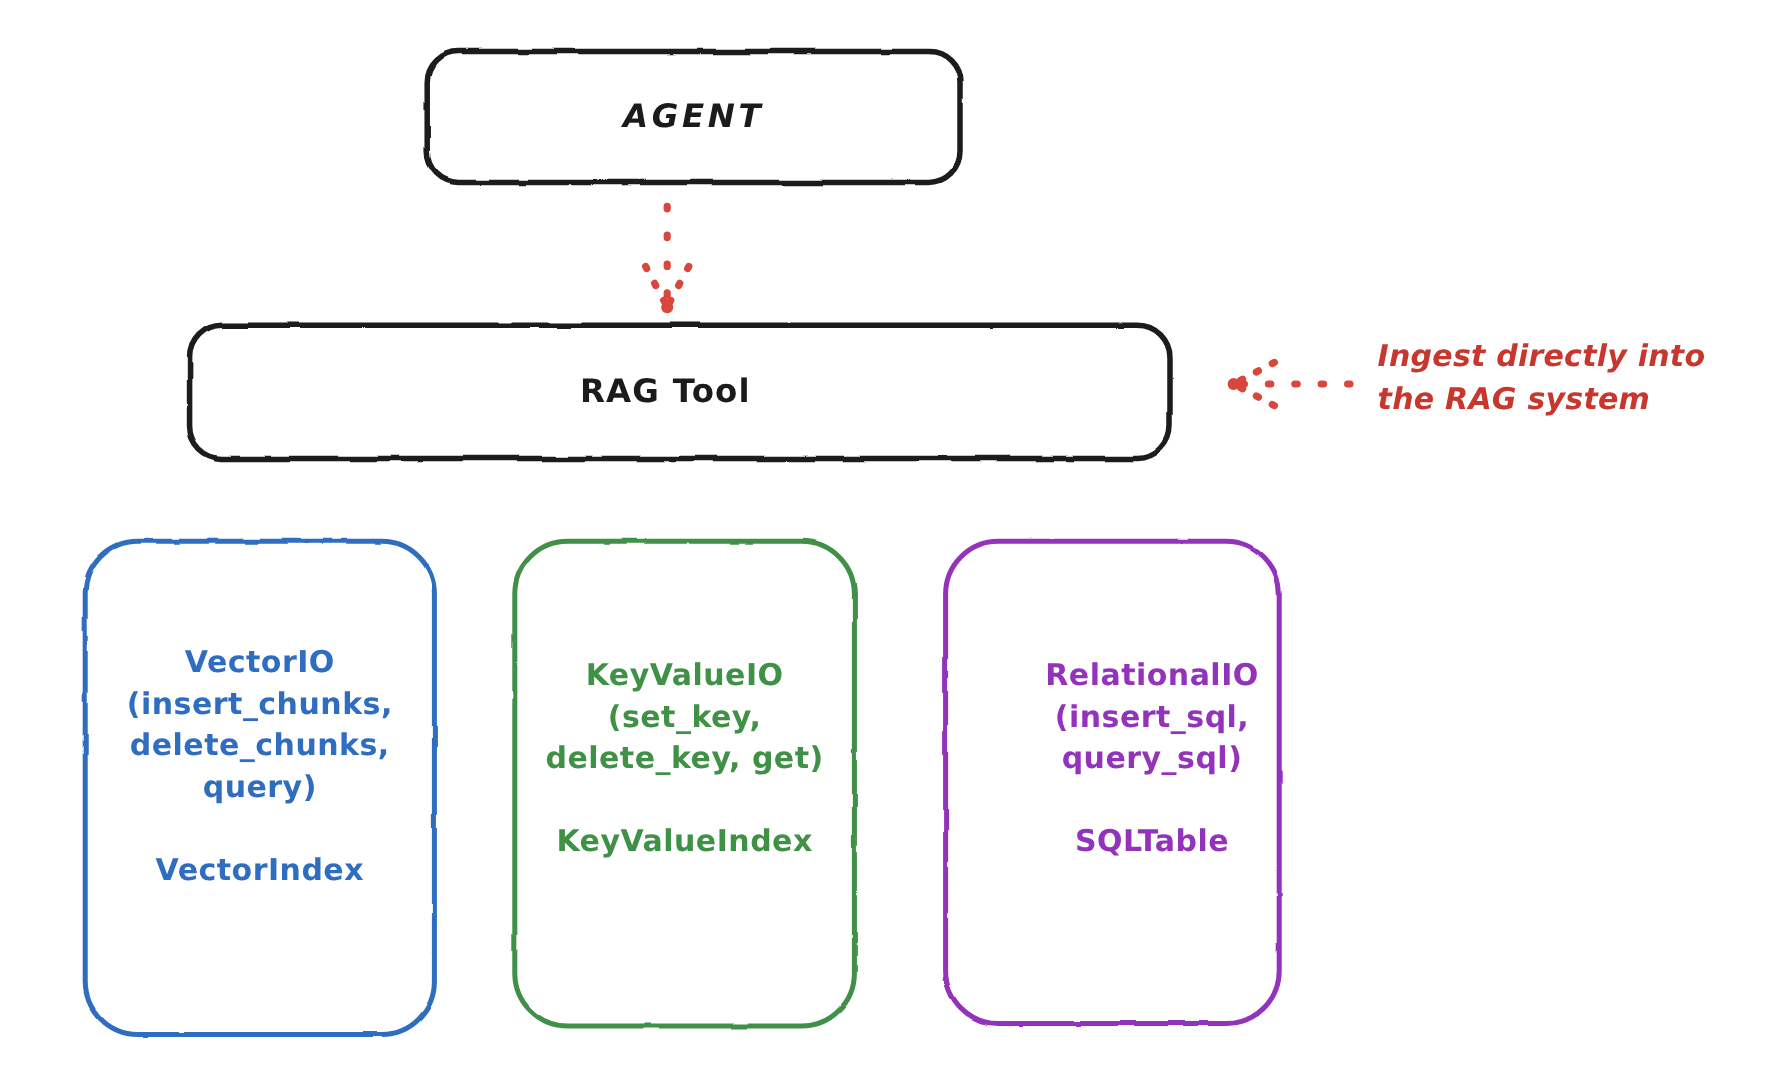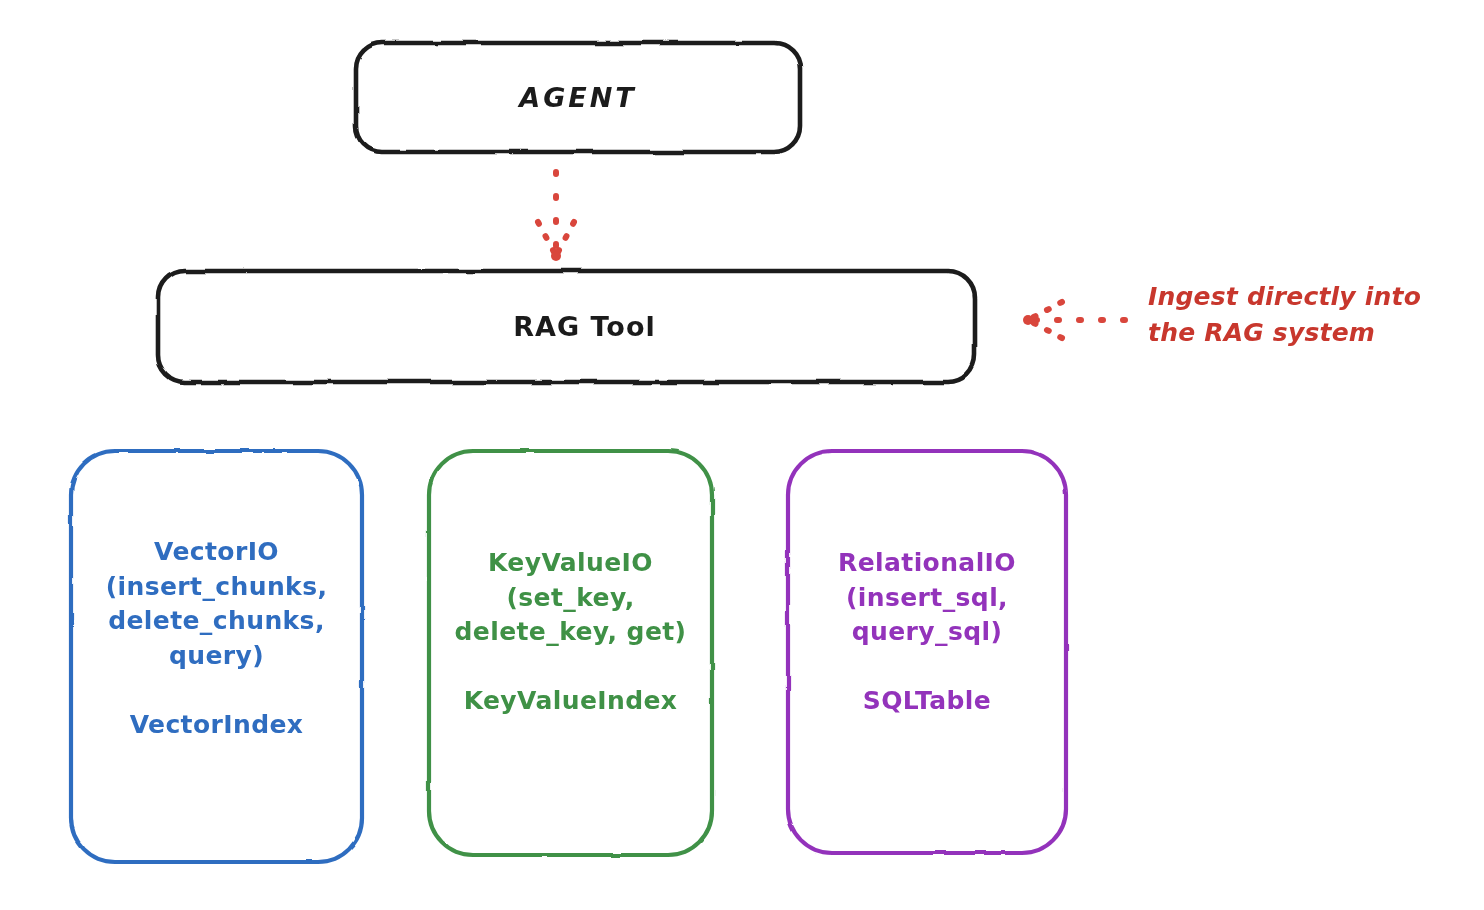--- a/index.html
+++ b/index.html
@@ -58,21 +58,21 @@
     font-family: "DejaVu Sans", sans-serif;
     font-style: italic;
     font-weight: 700;
     font-size: 27px;
     letter-spacing: 3px;
     color: #1b1b1b;
   }
 
   
   #rag-tool-node {
-    left: 175px;
+    left: 145px;
     top: 270px;
     width: 819px;
     height: 113px;
   }
   #rag-tool-node .node-label {
     font-family: "DejaVu Sans", sans-serif;
     font-size: 27px;
     font-weight: 600;
     letter-spacing: 1px;
     color: #1b1b1b;
@@ -102,21 +102,21 @@
   #key-value-io-node {
     left: 428px;
     top: 450px;
     width: 285px;
     height: 406px;
     padding-top: 96px;
   }
   #key-value-io-node .node-label { color: #3f9146; }
 
   #relational-io-node {
-    left: 787px;
+    left: 820px;
     top: 450px;
     width: 280px;
     height: 344px;
     padding-top: 96px;
   }
   #relational-io-node .node-label { color: #9333bb; }
 
   
   #ingest-annotation {
     position: absolute;

